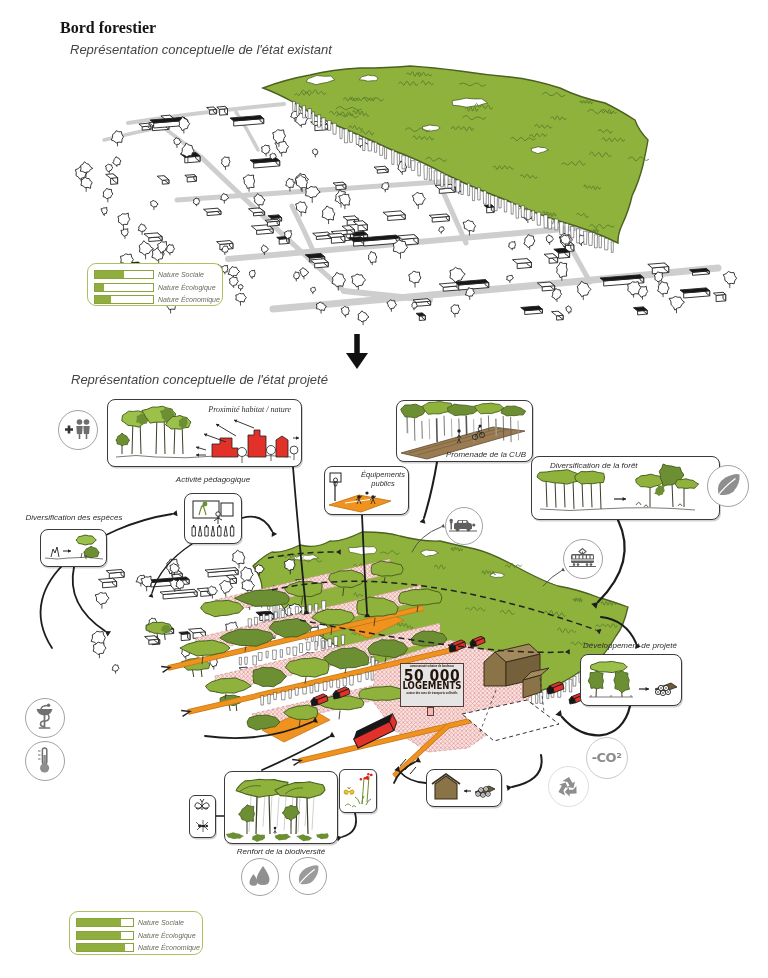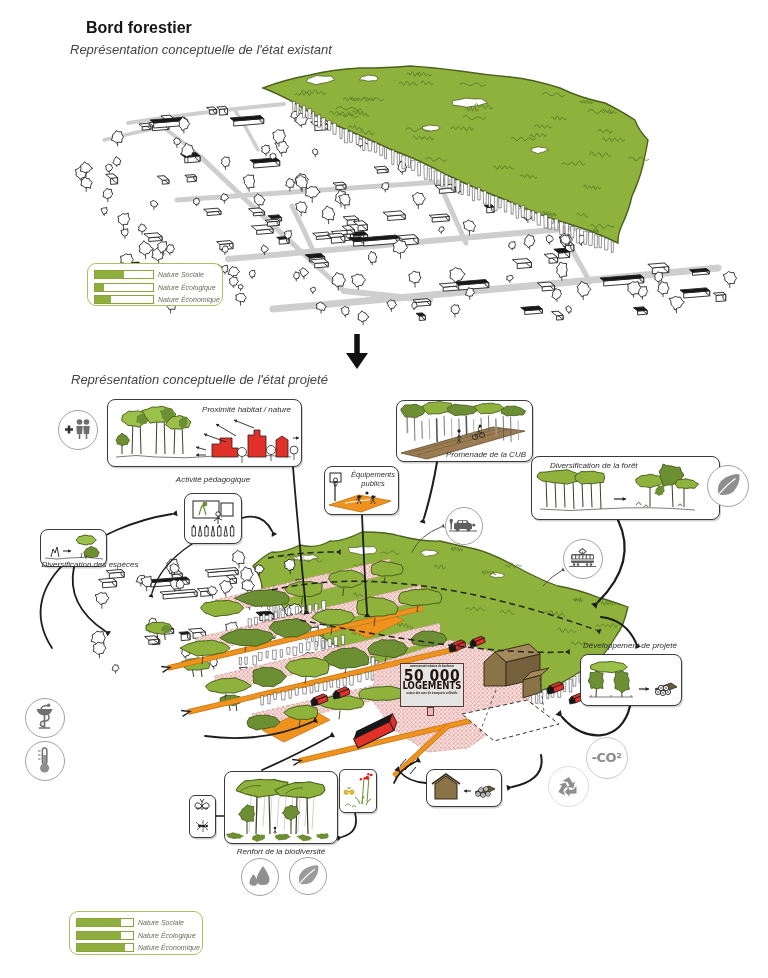--- a/index.html
+++ b/index.html
@@ -1,19 +1,19 @@
 <!DOCTYPE html>
 <html><head>
 <meta charset="utf-8">
 <style>
   html,body{margin:0;padding:0;background:#fff;}
   #stage{position:relative;width:768px;height:978px;background:#fff;overflow:hidden;
          font-family:"Liberation Sans",sans-serif;}
   #canvas{position:absolute;left:0;top:0;}
-  .title{position:absolute;left:86px;top:19px;font-size:16px;font-weight:bold;color:#141414;letter-spacing:0px;}
+  .title{position:absolute;left:60px;top:19px;font-size:16px;font-weight:bold;color:#141414;letter-spacing:0px;font-family:Liberation Serif, serif;}
   .sub{position:absolute;font-size:13px;font-style:italic;color:#444;}
   #sub1{left:70px;top:42px;}
   #sub2{left:71px;top:372px;}
   .legend{position:absolute;border:1.5px solid #a9c25d;border-radius:9px;background:#fff;
           box-sizing:border-box;padding:5px 0 0 6px;}
   .leg-row{display:flex;align-items:center;height:11px;margin-bottom:1.5px;}
   .leg-bar{position:relative;height:9px;border:1px solid #8ba33f;background:#fff;box-sizing:border-box;}
   .leg-fill{position:absolute;left:0;top:0;bottom:0;background:#8fae3e;}
   .leg-label{font-size:7px;font-style:italic;color:#6b6b5c;margin-left:4px;white-space:nowrap;}
   .callout{position:absolute;background:#fff;border:1.7px solid #3a3a3a;border-radius:8px;
@@ -1078,21 +1078,21 @@
         </g>
         <g>
           <path d="M98,55L88,55" stroke="#222" stroke-width="0.9" fill="none"></path>
           <path d="M90.91342176145442,53.24729533580702L88,55L90.91342176145442,56.752704664192976Z" fill="#222"></path>
         </g>
         <g>
           <path d="M185,38L191,38" stroke="#222" stroke-width="0.9" fill="none"></path>
           <path d="M188.08657823854557,39.752704664192976L191,38L188.08657823854557,36.247295335807024Z" fill="#222"></path>
         </g>
       </svg>
-    <div class="co-label" style="right:10px;top:5px;">Proximité habitat / nature</div>
+    <div class="co-label" style="right:10px;top:5px;font-family:Liberation Serif, serif;">Proximité habitat / nature</div>
   </div>
 
   <div class="callout" id="co-activite" style="left:184px;top:493px;width:58px;height:51px;">
     <svg id="mini-activite" width="55" height="48">
         <rect x="8" y="7" width="26" height="17" fill="#fff" stroke="#222" stroke-width="1"></rect>
         <path d="M14,21 q2,-8 4,-10 q2,6 3,10 M16,13 q3,-3 5,-2" stroke="#6d8f33" stroke-width="1.2" fill="none"></path>
         <circle cx="20" cy="10" r="2.4" fill="#6d8f33"></circle>
         <rect x="36" y="9" width="12" height="13" fill="#fff" stroke="#222" stroke-width="1"></rect>
         <circle cx="33" cy="20" r="2.2" fill="#fff" stroke="#222" stroke-width="0.9"></circle>
         <path d="M33,22 L33,30 M33,24 L29,27 M33,24 L37,26" stroke="#222" stroke-width="0.9" fill="none"></path>
@@ -1117,23 +1117,23 @@
         <path d="M10,27 l2,-8 l2,4 l2,-6 l2,10" stroke="#222" stroke-width="0.9" fill="#fff"></path>
         <g>
           <path d="M22,21 L30,21" stroke="#222" stroke-width="1"></path>
           <path d="M27.086578238545577,22.75270466419298L30,21L27.086578238545577,19.24729533580702Z" fill="#222"></path>
         </g>
         <path d="M55.3,10.0Q53.2,11.6 51.3,14.0Q47.8,13.8 44.0,15.0Q40.9,13.6 37.6,13.5Q36.5,11.5 35.0,10.0Q36.6,8.6 37.8,6.6Q41.0,6.4 44.0,5.0Q47.8,6.2 51.3,6.0Q53.2,8.4 55.3,10.0Z" fill="#9cc14b" stroke="#4a6120" stroke-width="1"></path>
         <path d="M58.2,22.0Q56.9,24.3 56.7,26.6Q53.3,26.5 50.0,27.9Q46.9,26.4 43.6,26.4Q43.8,24.3 42.8,22.0Q44.4,20.7 45.3,18.8Q48.1,18.0 50.0,16.3Q52.3,17.9 55.3,18.4Q56.4,20.6 58.2,22.0Z" fill="#6d8f33" stroke="#4a6120" stroke-width="0.9"></path>
         <path d="M40,28 l1,-5 M45,29 l0,-4" stroke="#3c3c28" stroke-width="0.8"></path>
       </svg>
   </div>
-  <div class="free-label" style="left:30px;top:512px;width:120px;margin-top:47px;">Diversification des espèces</div>
-
-  <div class="callout" id="co-equipements" style="left:324px;top:466px;width:75px;height:49px;">
+  <div class="free-label" style="left:14px;top:512px;width:120px;">Diversification des espèces</div>
+
+  <div class="callout" id="co-equipements" style="left:324px;top:466px;width:85px;height:49px;">
     <svg id="mini-equipements" width="72" height="46">
         <path d="M4.0,38.0L34.0,28.0L66.0,34.0L36.0,45.0Z" fill="#f0921e" stroke="#c1761a" stroke-width="0.9"></path>
         <path d="M20,36 L48,32" stroke="#fff" stroke-width="1" fill="none"></path>
         <path d="M10,34 L10,12" stroke="#222" stroke-width="1.2"></path>
         <rect x="5" y="6" width="11" height="9" fill="#fff" stroke="#222" stroke-width="1"></rect>
         <circle cx="10.5" cy="13" r="2" fill="none" stroke="#222" stroke-width="0.9"></circle>
         <path d="M8.5,15 l4,0 l-1,4 l-2,0 Z" fill="none" stroke="#222" stroke-width="0.7"></path>
         <circle cx="34" cy="30" r="1.8" fill="#222"></circle>
         <path d="M34,32 l-2,5 M34,32 l2,5 M34,31 l-3,2 M34,31 l3,-2" stroke="#222" stroke-width="0.8" fill="none"></path>
         <circle cx="48" cy="30" r="1.8" fill="#222"></circle>

